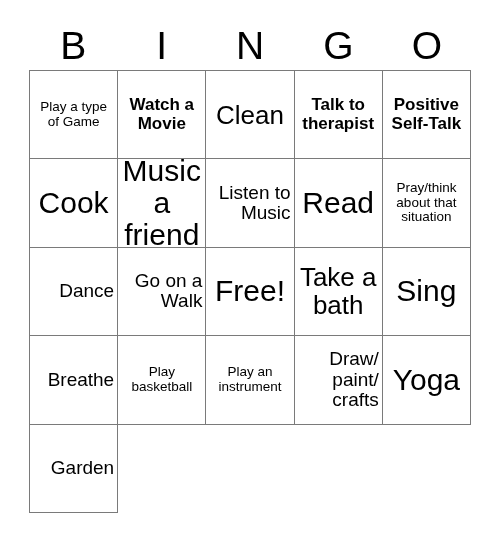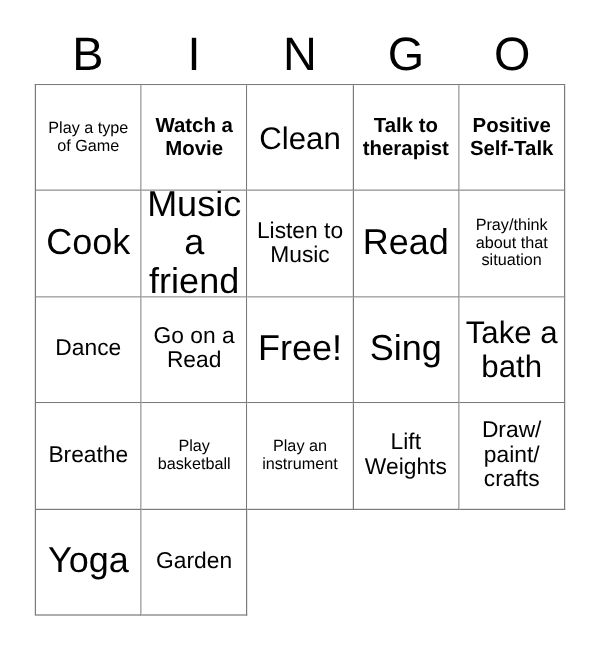--- a/index.html
+++ b/index.html
@@ -71,21 +71,21 @@
   .cell-text {
     display: block;
     width: 100%;
     line-height: 1.08;
     word-wrap: break-word;
     white-space: pre-line;
   }
   
   .fs-xl  { font-size: 30px; }
   .fs-lg  { font-size: 26px; }
-  .fs-md  { font-size: 19px; }
+  .fs-md  { font-size: 19px; text-align: right; }
   .fs-sm  { font-size: 17px; font-weight: bold; }
   .fs-xs  { font-size: 13.5px; }
 </style>
 </head>
 <body>
 
 <div id="bingo-card">
 
   <div class="bingo-header">
     <div class="header-letter">B</div>
@@ -125,45 +125,42 @@
         <span class="cell-text fs-xl">Read</span>
       </div>
     <div class="bingo-cell">
         <span class="cell-text fs-xs">Pray/think about that situation</span>
       </div>
 
     <div class="bingo-cell">
         <span class="cell-text fs-md">Dance</span>
       </div>
     <div class="bingo-cell">
-        <span class="cell-text fs-md">Go on a Read</span>
+        <span class="cell-text fs-md">Go on a Walk</span>
       </div>
     <div class="bingo-cell">
         <span class="cell-text fs-xl">Free!</span>
       </div>
     <div class="bingo-cell">
-        <span class="cell-text fs-xl">Sing</span>
+        <span class="cell-text fs-lg">Take a bath</span>
       </div>
     <div class="bingo-cell">
-        <span class="cell-text fs-lg">Take a bath</span>
+        <span class="cell-text fs-xl">Sing</span>
       </div>
 
     <div class="bingo-cell">
         <span class="cell-text fs-md">Breathe</span>
       </div>
     <div class="bingo-cell">
         <span class="cell-text fs-xs">Play basketball</span>
       </div>
     <div class="bingo-cell">
         <span class="cell-text fs-xs">Play an instrument</span>
       </div>
 
-    <div class="bingo-cell">
-        <span class="cell-text fs-md">Lift Weights</span>
-      </div>
     <div class="bingo-cell">
         <span class="cell-text fs-md">Draw/ paint/ crafts</span>
       </div>
     <div class="bingo-cell">
         <span class="cell-text fs-xl">Yoga</span>
       </div>
     <div class="bingo-cell">
         <span class="cell-text fs-md">Garden</span>
       </div>
   </div>

